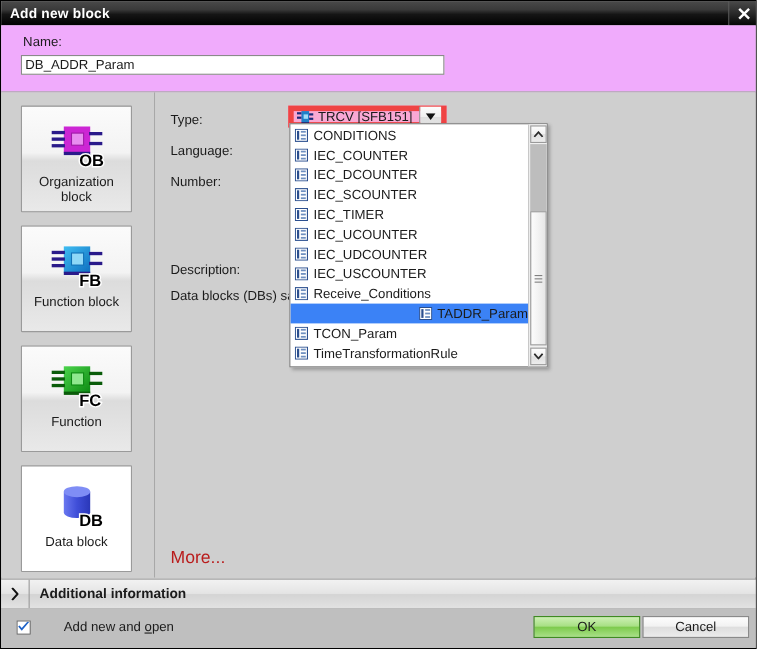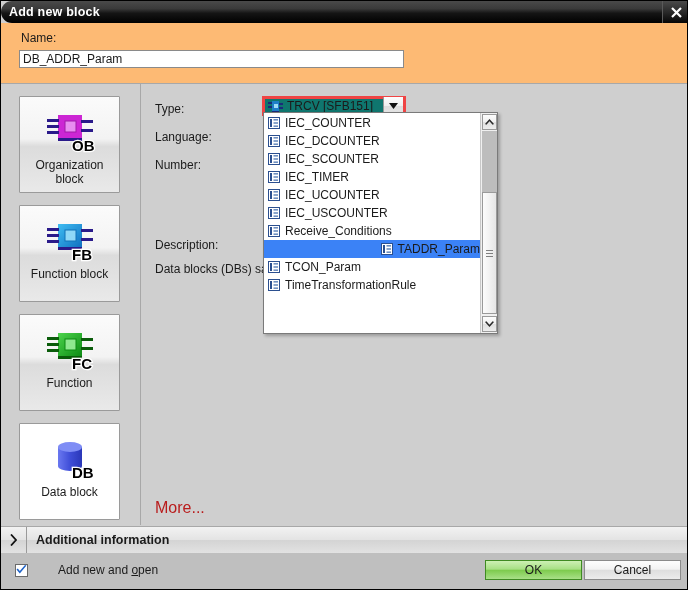--- a/index.html
+++ b/index.html
@@ -25,21 +25,20 @@
 
   
   #titlebar {
     position: absolute;
     left: 0; top: 0;
     width: 688px;
     height: 22px;
     background: linear-gradient(to bottom, #4a4a4a 0%, #3a3a3a 35%, #151515 55%, #000000 100%);
     display: flex;
     align-items: center;
-    border-radius: 11px;
   }
   #title-text {
     color: #ffffff;
     font-weight: bold;
     font-size: 12.5px;
     padding-left: 8px;
     letter-spacing: .2px;
   }
   #close-btn {
     position: absolute;
@@ -51,21 +50,21 @@
     cursor: pointer;
   }
   #close-btn svg { display:block; }
 
   
   #name-area {
     position: absolute;
     left: 0; top: 22px;
     width: 688px;
     height: 60px;
-    background: #fdba74;
+    background: #f0abfc;
     border-bottom: 1px solid #a8a8a8;
   }
   #name-label {
     position: absolute;
     left: 20px; top: 8px;
     font-size: 12px;
   }
   #name-input {
     position: absolute;
     left: 18px; top: 27px;
@@ -150,22 +149,22 @@
   #lbl-number { left: 14px; top: 74px; }
   #lbl-description { left: 14px; top: 154px; }
   #lbl-dbinfo { left: 14px; top: 178px; }
 
   
   #type-combo {
     position: absolute;
     left: 121px; top: 12px;
     width: 144px;
     height: 20px;
-    background: #0f766e;
-    border: 3px solid #ef4444;
+    background: #f9a8d4;
+    border: 5px solid #ef4444;
     box-sizing: border-box;
     display: flex;
     align-items: center;
     cursor: pointer;
   }
   #type-combo .combo-icon { margin-left: 3px; display:flex; align-items:center; }
   #type-combo .combo-text {
     font-size: 12px;
     margin-left: 4px;
     color: #1b1b1b;
@@ -494,20 +493,32 @@
           <div class="dd-item">
             <span class="dd-icon">
               <svg width="12" height="12" viewBox="0 0 12 12">
                 <rect x="0.5" y="0.5" width="11" height="11" fill="#ffffff" stroke="#2b4f8f"></rect>
                 <rect x="2" y="2" width="2" height="8" fill="#2b4f8f"></rect>
                 <rect x="5.5" y="2" width="4.5" height="1.6" fill="#6e8fc0"></rect>
                 <rect x="5.5" y="5.2" width="4.5" height="1.6" fill="#6e8fc0"></rect>
                 <rect x="5.5" y="8.4" width="4.5" height="1.6" fill="#6e8fc0"></rect>
               </svg>
             </span>
+            <span>CONDITIONS</span>
+          </div>
+          <div class="dd-item">
+            <span class="dd-icon">
+              <svg width="12" height="12" viewBox="0 0 12 12">
+                <rect x="0.5" y="0.5" width="11" height="11" fill="#ffffff" stroke="#2b4f8f"></rect>
+                <rect x="2" y="2" width="2" height="8" fill="#2b4f8f"></rect>
+                <rect x="5.5" y="2" width="4.5" height="1.6" fill="#6e8fc0"></rect>
+                <rect x="5.5" y="5.2" width="4.5" height="1.6" fill="#6e8fc0"></rect>
+                <rect x="5.5" y="8.4" width="4.5" height="1.6" fill="#6e8fc0"></rect>
+              </svg>
+            </span>
             <span>IEC_COUNTER</span>
           </div>
           <div class="dd-item">
             <span class="dd-icon">
               <svg width="12" height="12" viewBox="0 0 12 12">
                 <rect x="0.5" y="0.5" width="11" height="11" fill="#ffffff" stroke="#2b4f8f"></rect>
                 <rect x="2" y="2" width="2" height="8" fill="#2b4f8f"></rect>
                 <rect x="5.5" y="2" width="4.5" height="1.6" fill="#6e8fc0"></rect>
                 <rect x="5.5" y="5.2" width="4.5" height="1.6" fill="#6e8fc0"></rect>
                 <rect x="5.5" y="8.4" width="4.5" height="1.6" fill="#6e8fc0"></rect>
@@ -543,20 +554,32 @@
             <span class="dd-icon">
               <svg width="12" height="12" viewBox="0 0 12 12">
                 <rect x="0.5" y="0.5" width="11" height="11" fill="#ffffff" stroke="#2b4f8f"></rect>
                 <rect x="2" y="2" width="2" height="8" fill="#2b4f8f"></rect>
                 <rect x="5.5" y="2" width="4.5" height="1.6" fill="#6e8fc0"></rect>
                 <rect x="5.5" y="5.2" width="4.5" height="1.6" fill="#6e8fc0"></rect>
                 <rect x="5.5" y="8.4" width="4.5" height="1.6" fill="#6e8fc0"></rect>
               </svg>
             </span>
             <span>IEC_UCOUNTER</span>
+          </div>
+          <div class="dd-item">
+            <span class="dd-icon">
+              <svg width="12" height="12" viewBox="0 0 12 12">
+                <rect x="0.5" y="0.5" width="11" height="11" fill="#ffffff" stroke="#2b4f8f"></rect>
+                <rect x="2" y="2" width="2" height="8" fill="#2b4f8f"></rect>
+                <rect x="5.5" y="2" width="4.5" height="1.6" fill="#6e8fc0"></rect>
+                <rect x="5.5" y="5.2" width="4.5" height="1.6" fill="#6e8fc0"></rect>
+                <rect x="5.5" y="8.4" width="4.5" height="1.6" fill="#6e8fc0"></rect>
+              </svg>
+            </span>
+            <span>IEC_UDCOUNTER</span>
           </div>
           <div class="dd-item">
             <span class="dd-icon">
               <svg width="12" height="12" viewBox="0 0 12 12">
                 <rect x="0.5" y="0.5" width="11" height="11" fill="#ffffff" stroke="#2b4f8f"></rect>
                 <rect x="2" y="2" width="2" height="8" fill="#2b4f8f"></rect>
                 <rect x="5.5" y="2" width="4.5" height="1.6" fill="#6e8fc0"></rect>
                 <rect x="5.5" y="5.2" width="4.5" height="1.6" fill="#6e8fc0"></rect>
                 <rect x="5.5" y="8.4" width="4.5" height="1.6" fill="#6e8fc0"></rect>
               </svg>

